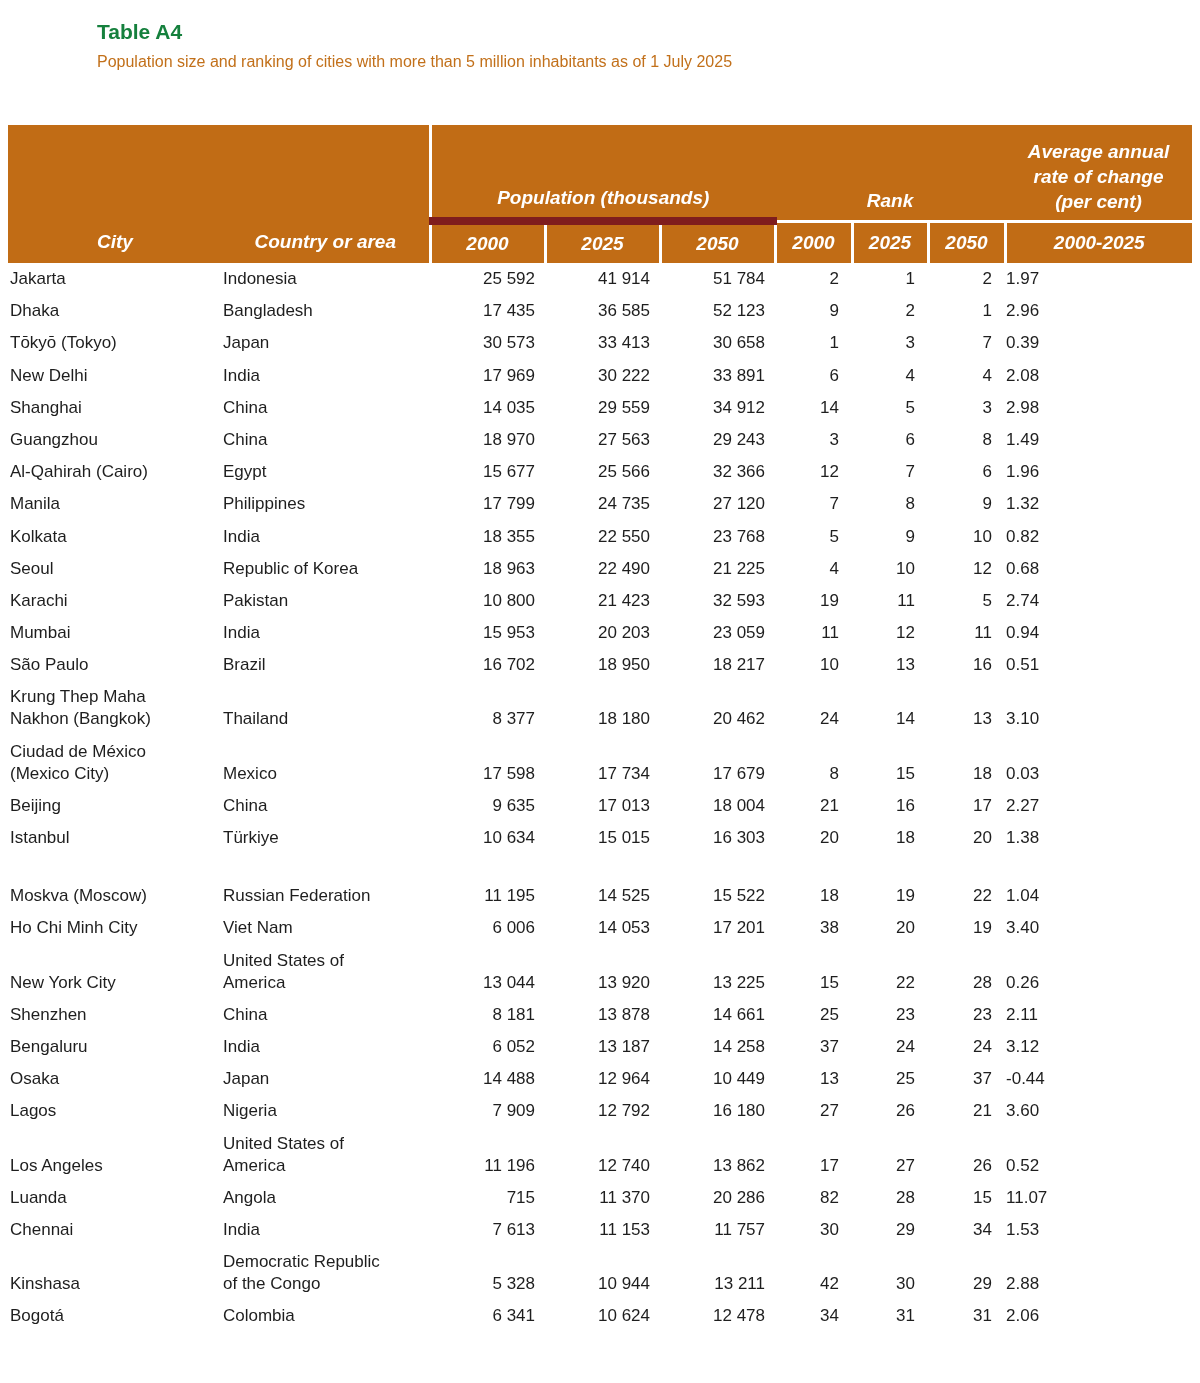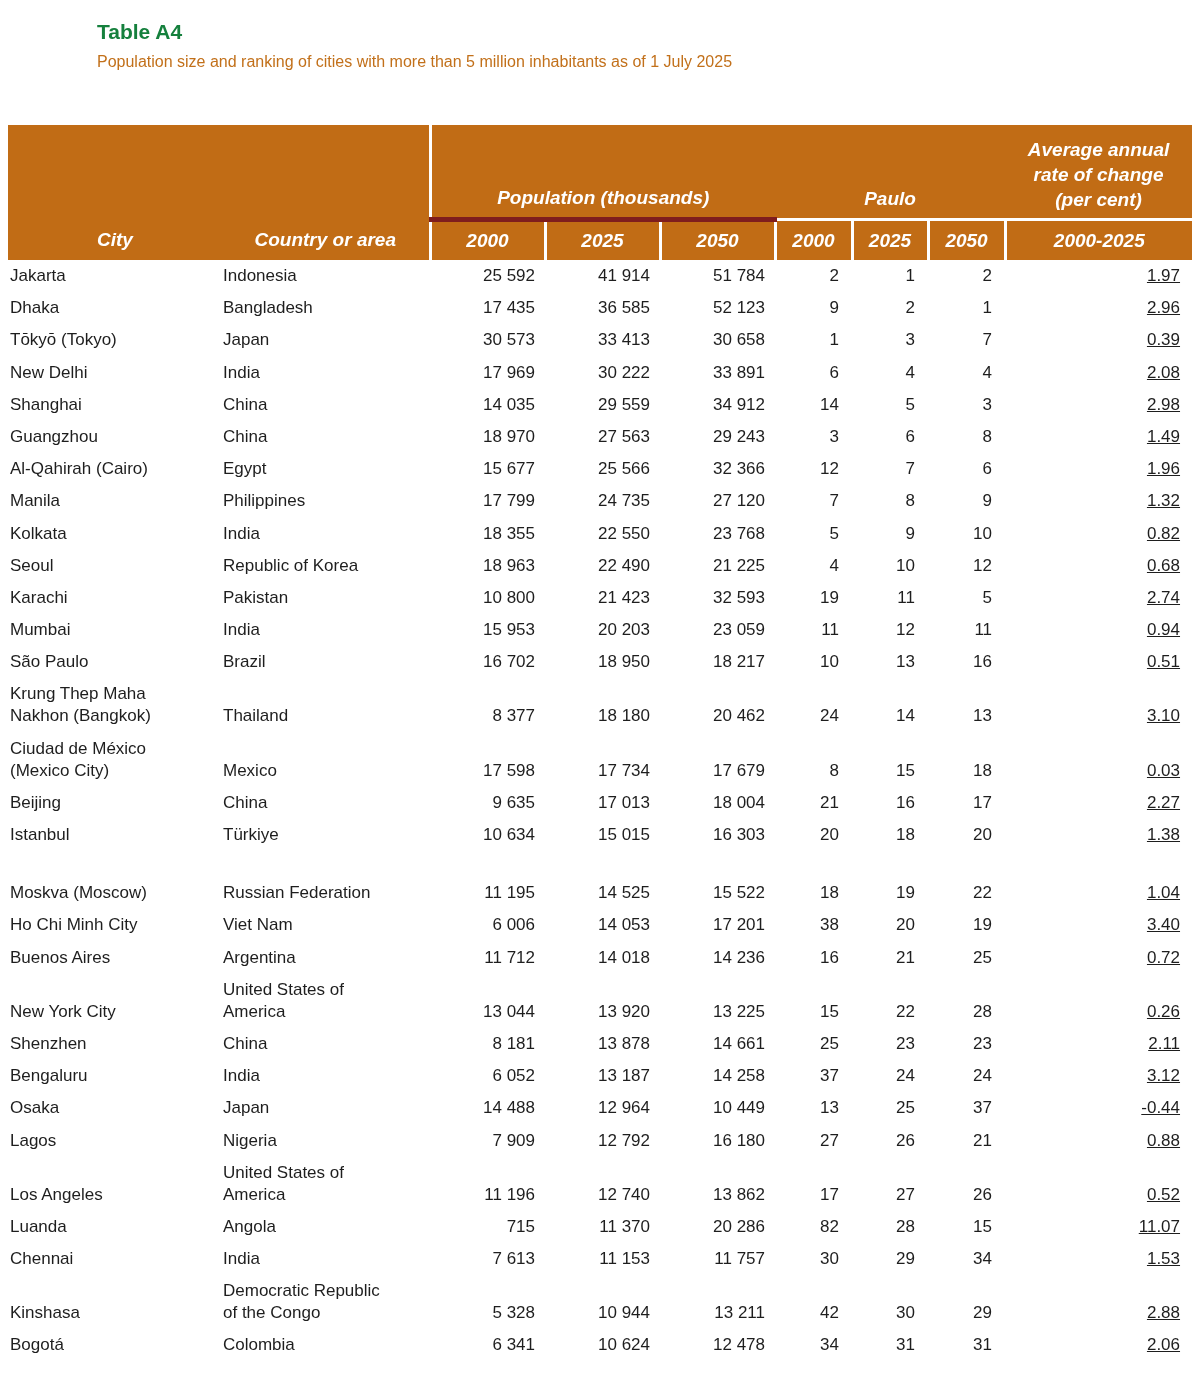--- a/index.html
+++ b/index.html
@@ -47,21 +47,21 @@
     color: #ffffff;
     font-style: italic;
     font-weight: bold;
     font-size: 19px;
     padding: 0;
   }
   tr.grp th { height: 84px; vertical-align: bottom; margin-top: 40px; }
   th.g-blank { }
   th.g-pop {
     border-left: 3px solid #ffffff;
-    border-bottom: 5px solid #7f1d1d;
+    border-bottom: 8px solid #7f1d1d;
     text-align: center;
     padding-bottom: 8px;
   }
   th.g-rank {
     border-bottom: 3px solid #ffffff;
     text-align: center;
     padding-bottom: 8px;
   }
   th.g-rate {
     border-bottom: 3px solid #ffffff;
@@ -79,21 +79,21 @@
     padding-top: 5px;
     padding-bottom: 5.2px;
     vertical-align: bottom;
     white-space: pre-line;
     color: #1e1e1e;
   }
   td.c-city   { text-align: left; padding-left: 2px; }
   td.c-country{ text-align: left; }
   td.c-pop    { text-align: right; padding-right: 10px; }
   td.c-rank   { text-align: right; padding-right: 13px; }
-  td.c-rate   { text-align: right; padding-right: 12px; text-decoration: underline; }
+  td.c-rate   { text-align: left; padding-right: 12px; }
   tr.spacer td { height: 26px; padding: 0; }
 </style>
 </head>
 <body>
 
 <div class="page">
 
   <div class="titles">
     <p class="title-main">Table A4</p>
     <p class="title-sub">Population size and ranking of cities with more than 5 million inhabitants as of 1 July 2025</p>
@@ -108,21 +108,21 @@
         <col class="c5">
       <col class="c6">
         <col class="c7">
         <col class="c8">
         <col class="c9">
     </colgroup>
     <thead>
       <tr class="grp">
         <th class="g-blank" colspan="2"></th>
         <th class="g-pop" colspan="3">Population (thousands)</th>
-        <th class="g-rank" colspan="3">Paulo</th>
+        <th class="g-rank" colspan="3">Rank</th>
         <th class="g-rate">Average annual
 rate of change
 (per cent)</th>
       </tr>
       <tr class="cols">
         <th>City</th>
         <th>Country or area</th>
         <th class="bl">2000</th>
         <th class="bl">2025</th>
         <th class="bl">2050</th>
@@ -341,31 +341,20 @@
           <td class="c-country">Viet Nam</td>
           <td class="c-pop">6 006</td>
           <td class="c-pop">14 053</td>
           <td class="c-pop">17 201</td>
           <td class="c-rank">38</td>
           <td class="c-rank">20</td>
           <td class="c-rank">19</td>
           <td class="c-rate">3.40</td>
         </tr>
         <tr>
-          <td class="c-city">Buenos Aires</td>
-          <td class="c-country">Argentina</td>
-          <td class="c-pop">11 712</td>
-          <td class="c-pop">14 018</td>
-          <td class="c-pop">14 236</td>
-          <td class="c-rank">16</td>
-          <td class="c-rank">21</td>
-          <td class="c-rank">25</td>
-          <td class="c-rate">0.72</td>
-        </tr>
-        <tr>
           <td class="c-city">New York City</td>
           <td class="c-country">United States of
 America</td>
           <td class="c-pop">13 044</td>
           <td class="c-pop">13 920</td>
           <td class="c-pop">13 225</td>
           <td class="c-rank">15</td>
           <td class="c-rank">22</td>
           <td class="c-rank">28</td>
           <td class="c-rate">0.26</td>
@@ -405,21 +394,21 @@
         </tr>
         <tr>
           <td class="c-city">Lagos</td>
           <td class="c-country">Nigeria</td>
           <td class="c-pop">7 909</td>
           <td class="c-pop">12 792</td>
           <td class="c-pop">16 180</td>
           <td class="c-rank">27</td>
           <td class="c-rank">26</td>
           <td class="c-rank">21</td>
-          <td class="c-rate">0.88</td>
+          <td class="c-rate">3.60</td>
         </tr>
         <tr>
           <td class="c-city">Los Angeles</td>
           <td class="c-country">United States of
 America</td>
           <td class="c-pop">11 196</td>
           <td class="c-pop">12 740</td>
           <td class="c-pop">13 862</td>
           <td class="c-rank">17</td>
           <td class="c-rank">27</td>

